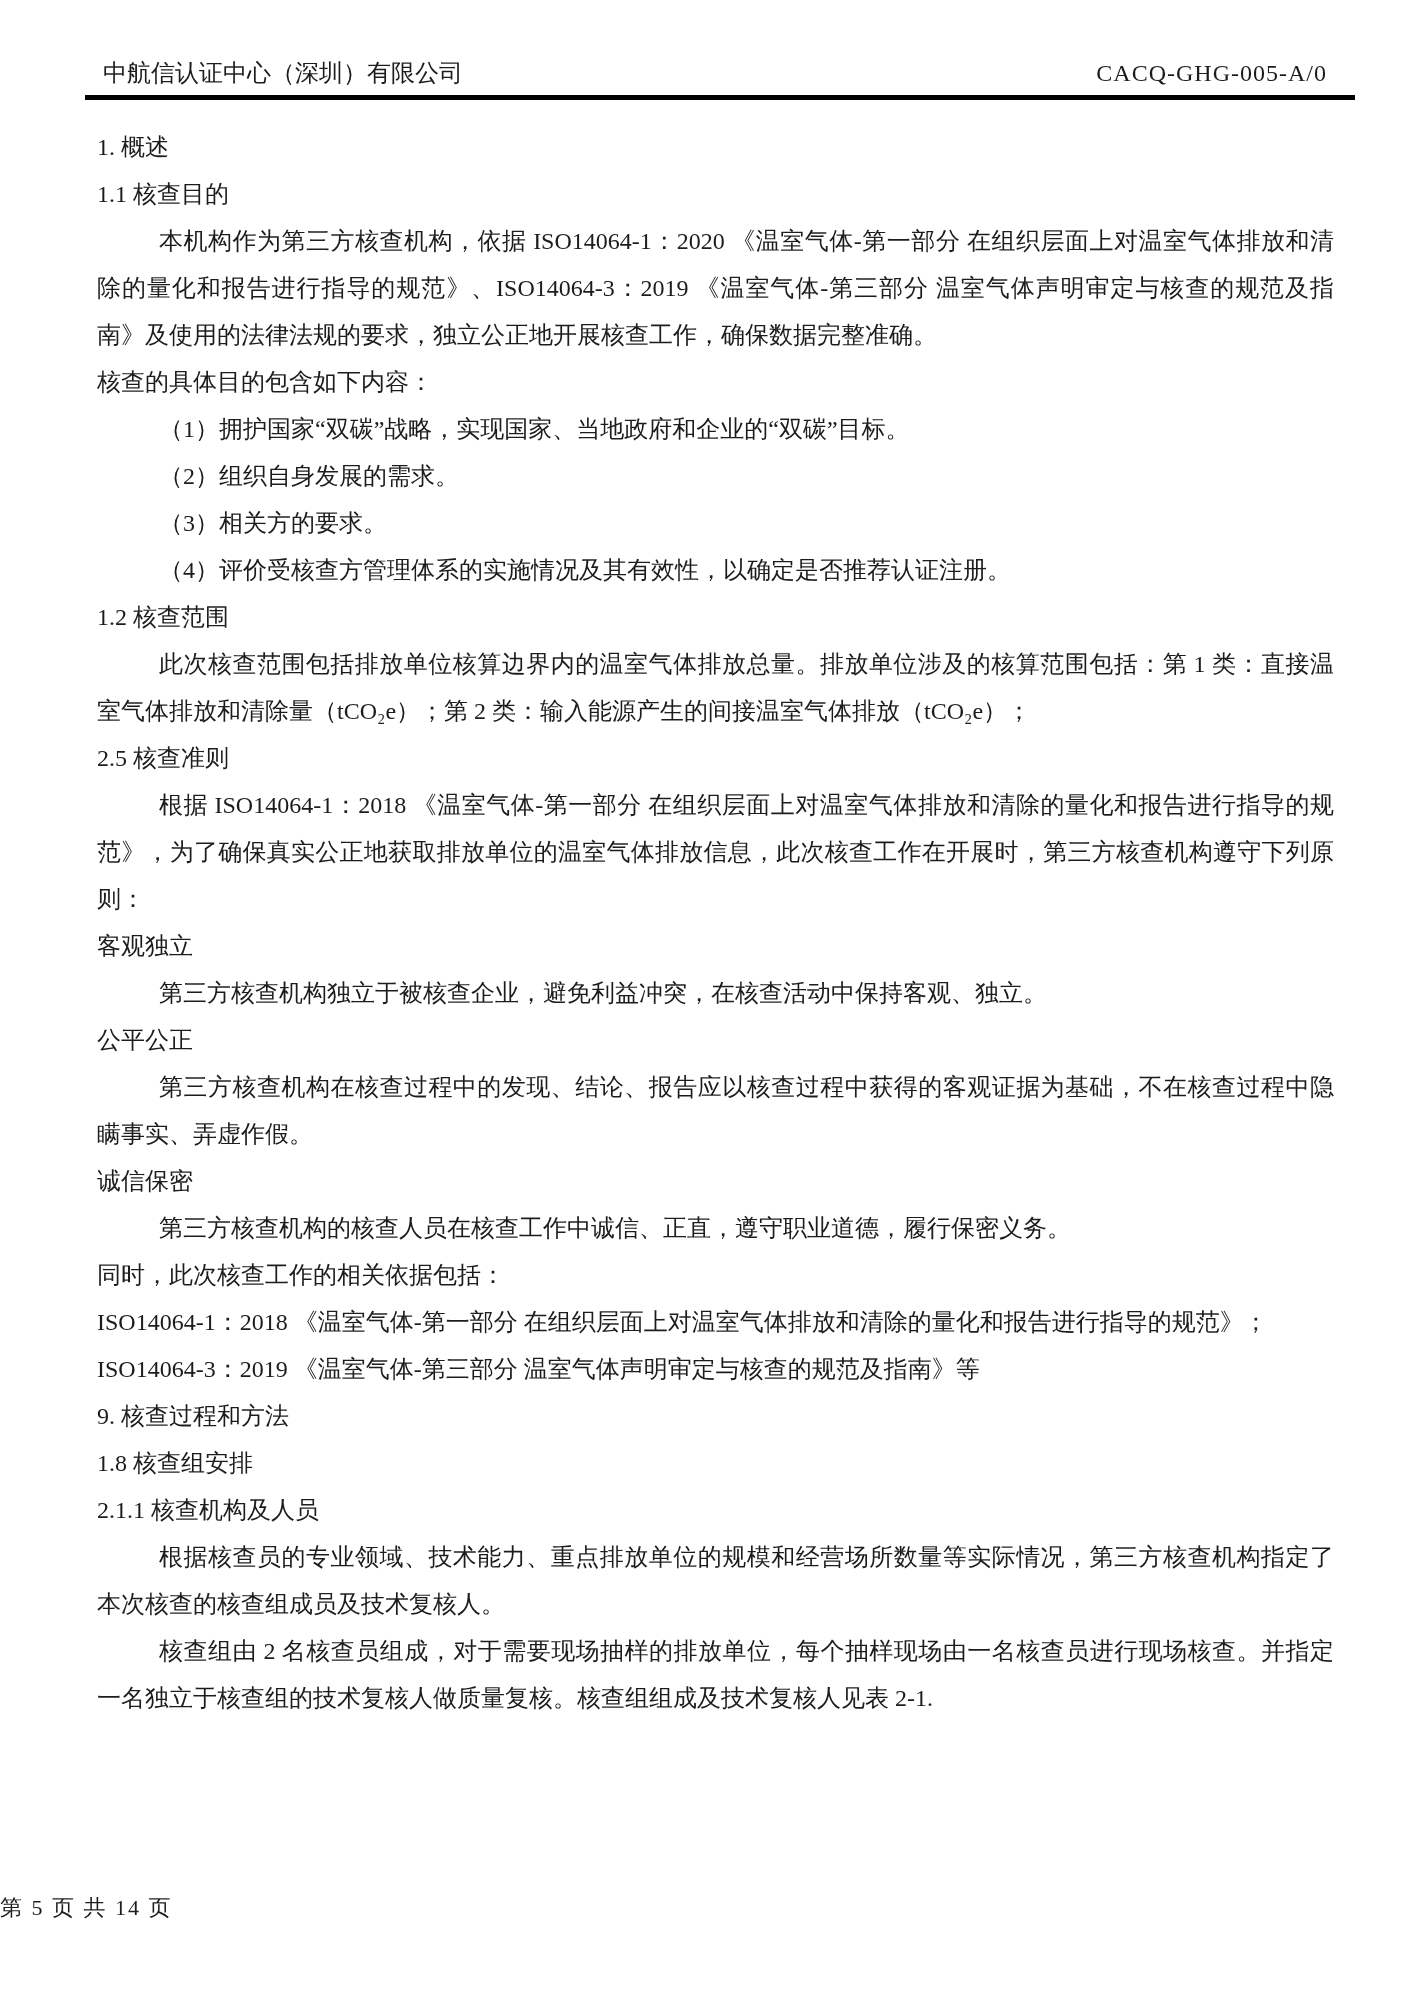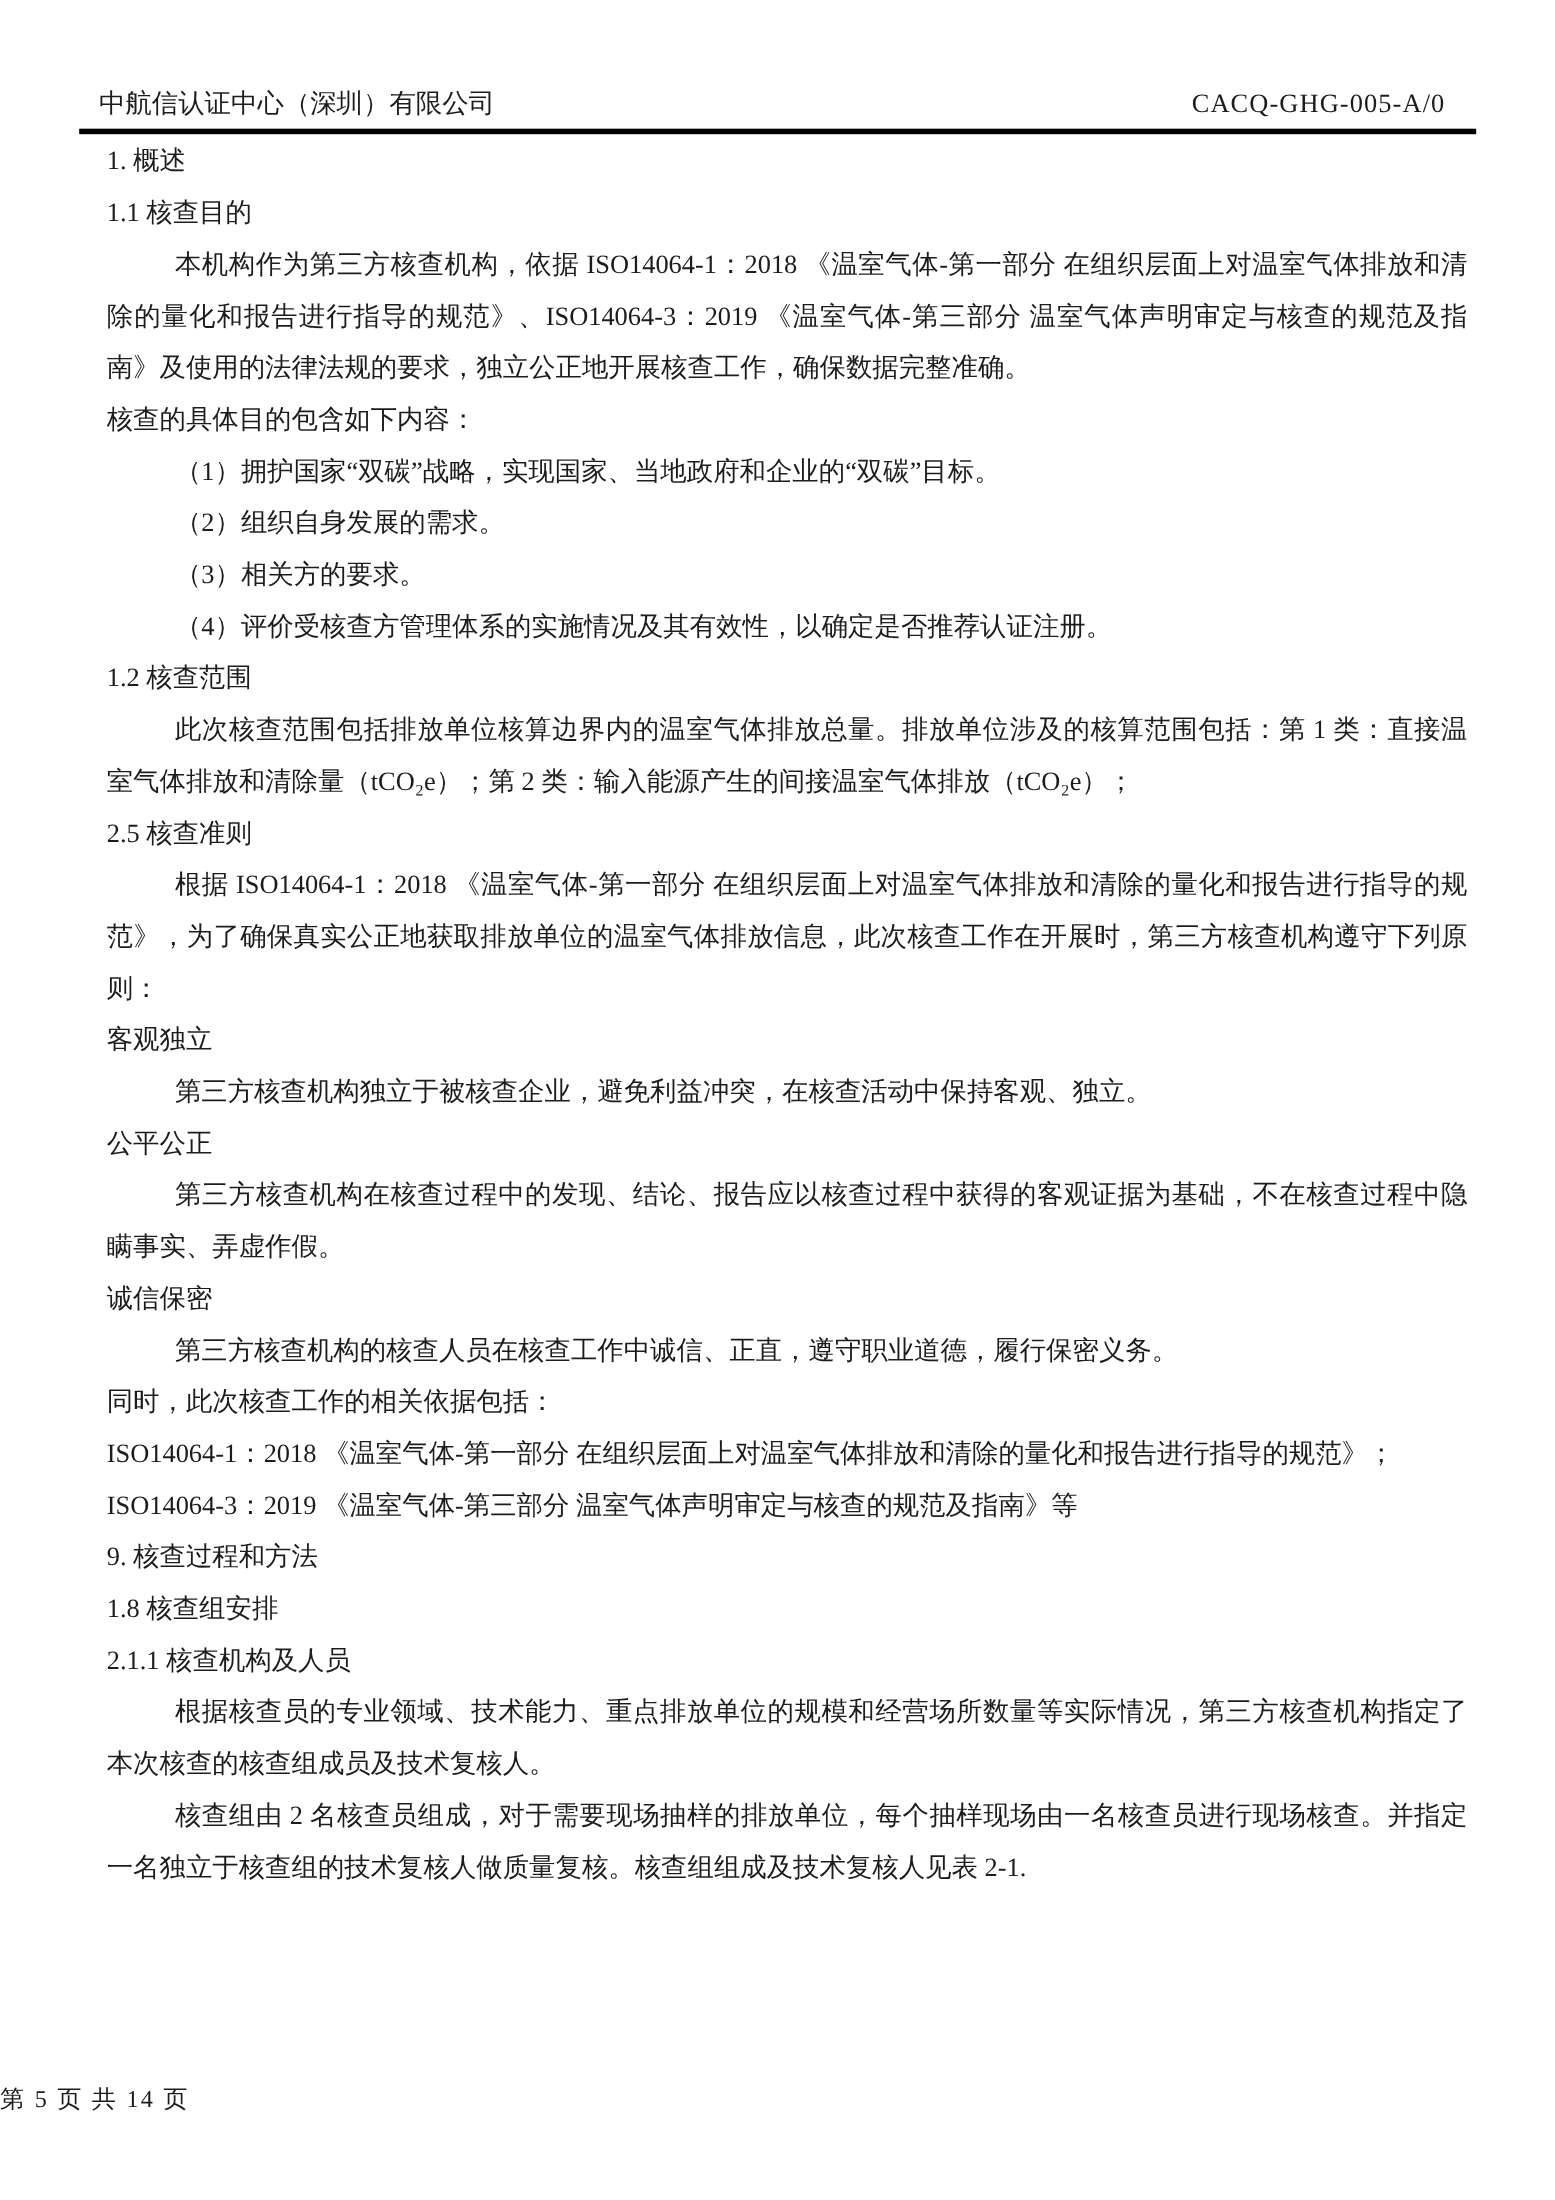--- a/index.html
+++ b/index.html
@@ -13,24 +13,24 @@
     height: 2000px;
     margin: 0 auto;
     background: #ffffff;
     font-family: "Liberation Serif", "DejaVu Serif", serif;
     color: #1c1c1c;
     overflow: hidden;
   }
   
   .page-header {
     position: absolute;
-    left: 72px;
+    left: 85px;
     top: 0;
     width: 1270px;
-    height: 122px;
+    height: 100px;
     border-bottom: 5px solid #000000;
     box-sizing: border-box;
   }
   .page-header .header-row {
     position: absolute;
     left: 18px;
     right: 28px;
     bottom: 9px;
     display: flex;
     justify-content: space-between;
@@ -80,21 +80,21 @@
   <header class="page-header">
     <div class="header-row">
       <span class="company-name">中航信认证中心（深圳）有限公司</span>
       <span class="doc-number">CACQ-GHG-005-A/0</span>
     </div>
   </header>
 
   <main class="doc-body">
     <p class="h">1. 概述</p>
     <p class="h">1.1 核查目的</p>
-    <p class="pi">本机构作为第三方核查机构，依据 ISO14064-1：2018 《温室气体-第一部分 在组织层面上对温室气体排放和清除的量化和报告进行指导的规范》、ISO14064-3：2019 《温室气体-第三部分 温室气体声明审定与核查的规范及指南》及使用的法律法规的要求，独立公正地开展核查工作，确保数据完整准确。</p>
+    <p class="pi">本机构作为第三方核查机构，依据 ISO14064-1：2020 《温室气体-第一部分 在组织层面上对温室气体排放和清除的量化和报告进行指导的规范》、ISO14064-3：2019 《温室气体-第三部分 温室气体声明审定与核查的规范及指南》及使用的法律法规的要求，独立公正地开展核查工作，确保数据完整准确。</p>
     <p class="pf">核查的具体目的包含如下内容：</p>
     <p class="li">（1）拥护国家“双碳”战略，实现国家、当地政府和企业的“双碳”目标。</p>
     <p class="li">（2）组织自身发展的需求。</p>
     <p class="li">（3）相关方的要求。</p>
     <p class="li">（4）评价受核查方管理体系的实施情况及其有效性，以确定是否推荐认证注册。</p>
     <p class="h">1.2 核查范围</p>
     <p class="pi">此次核查范围包括排放单位核算边界内的温室气体排放总量。排放单位涉及的核算范围包括：第 1 类：直接温室气体排放和清除量（tCO₂e）；第 2 类：输入能源产生的间接温室气体排放（tCO₂e）；</p>
     <p class="h">2.5 核查准则</p>
     <p class="pi">根据 ISO14064-1：2018 《温室气体-第一部分 在组织层面上对温室气体排放和清除的量化和报告进行指导的规范》，为了确保真实公正地获取排放单位的温室气体排放信息，此次核查工作在开展时，第三方核查机构遵守下列原则：</p>
     <p class="pf">客观独立</p>

